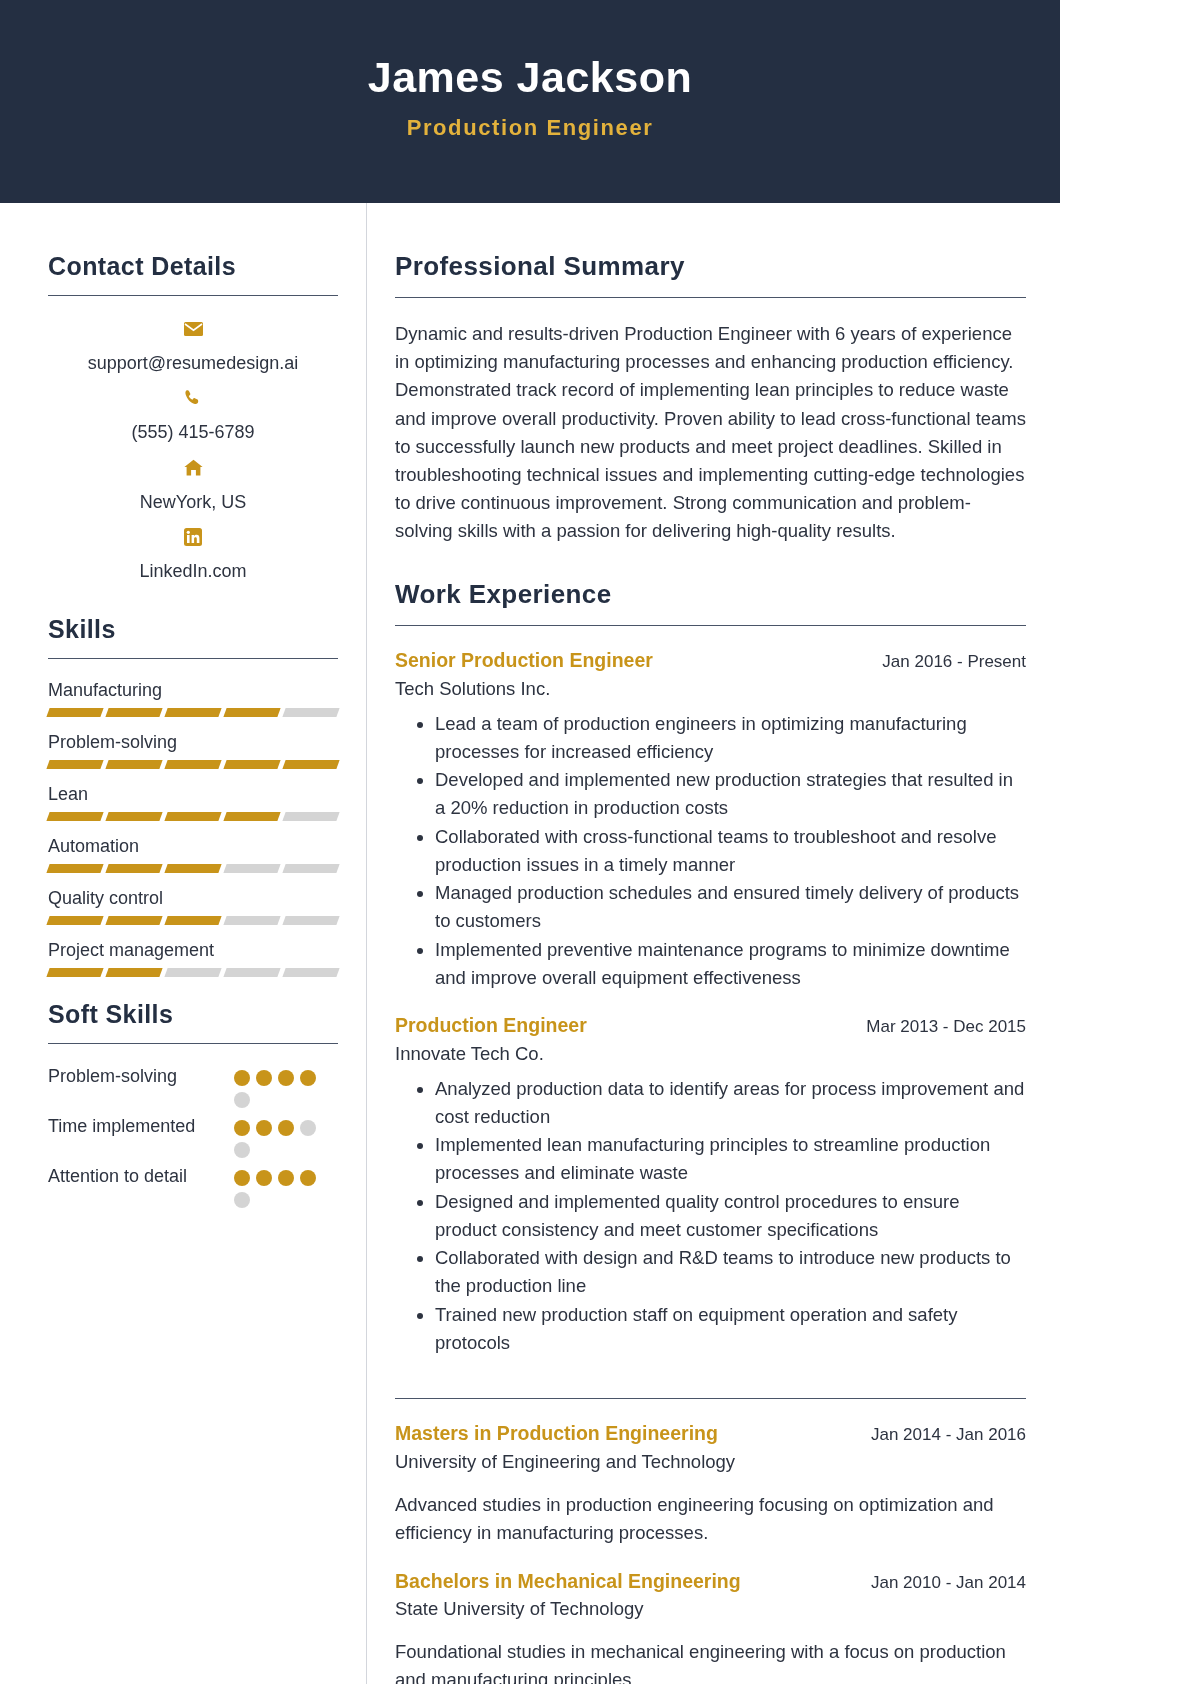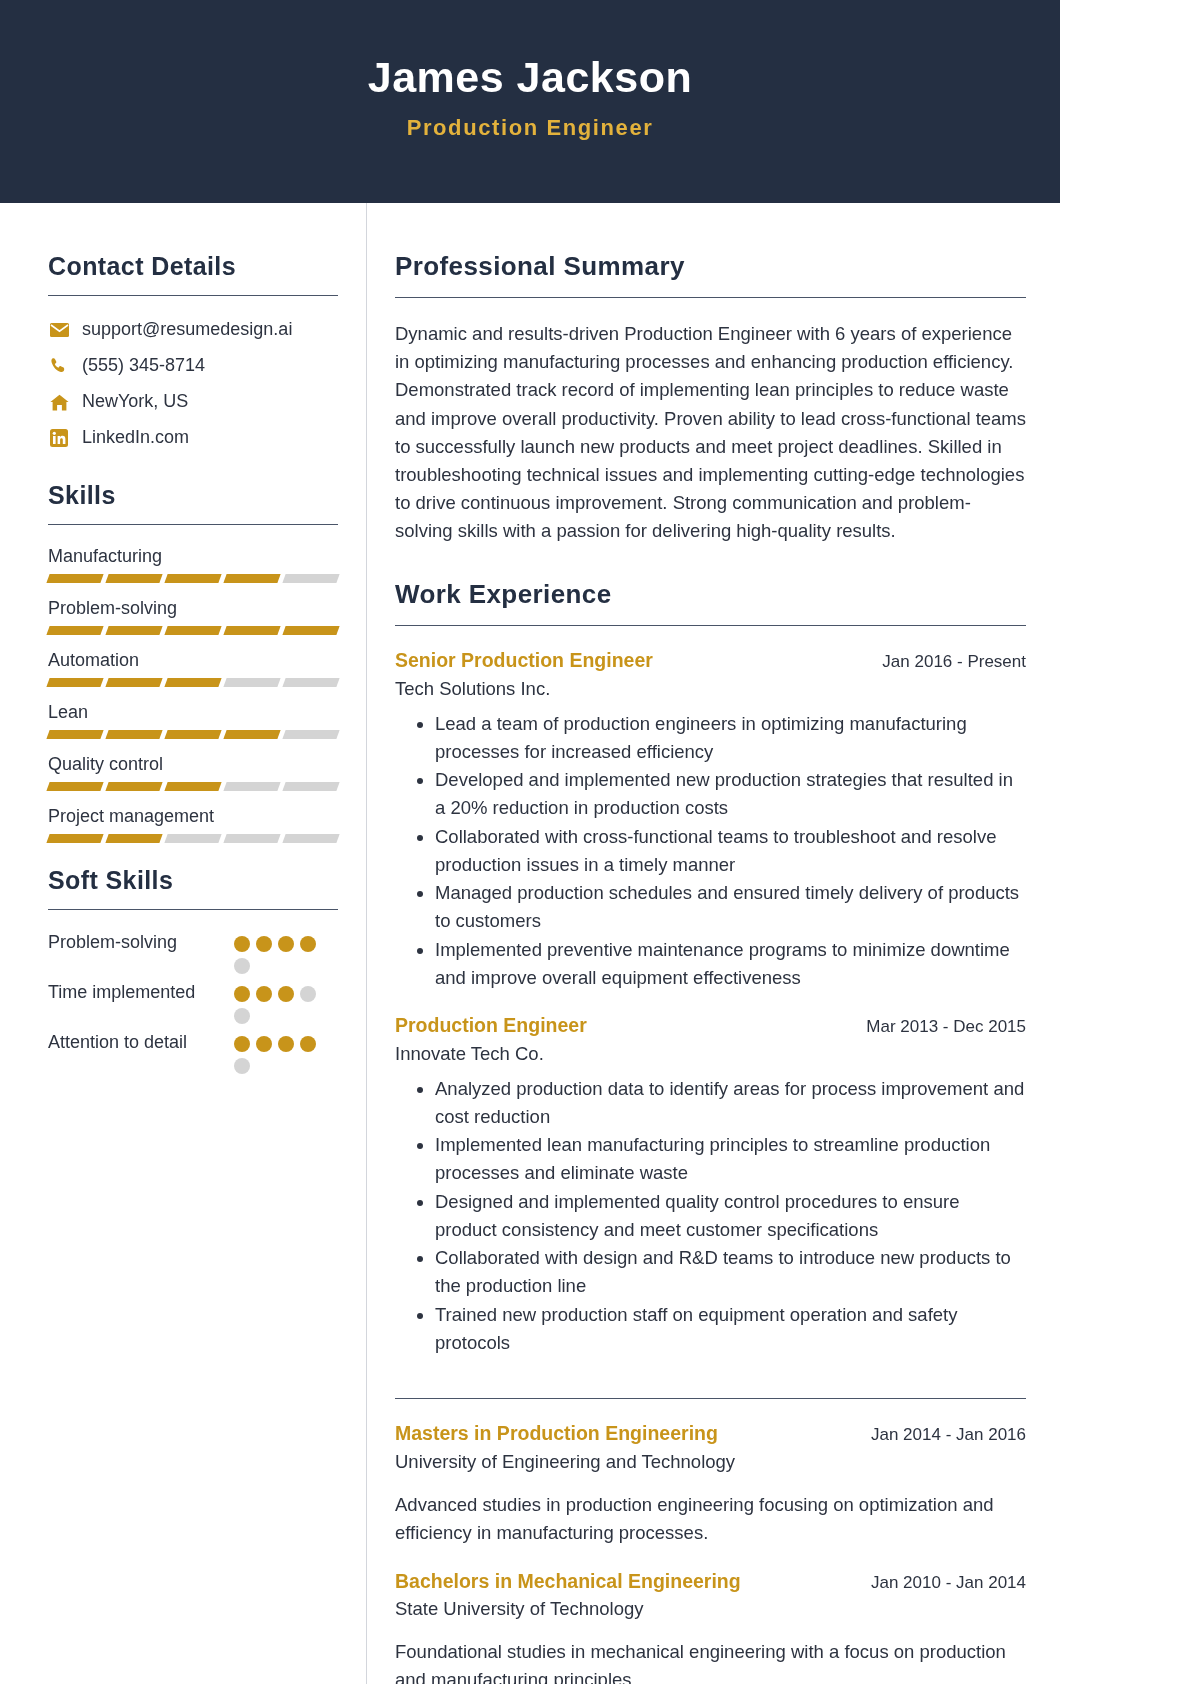--- a/index.html
+++ b/index.html
@@ -83,20 +83,21 @@
   .main .sec-rule { background: #4a5568; margin-top: 15px; }
 
   
   .contact-list { margin-top: 22px; }
   .contact-row {
     display: flex;
     align-items: center;
     gap: 12px;
     margin-bottom: 12px;
     min-height: 24px;
+    flex-direction: column;
   }
   .c-icon {
     width: 22px;
     flex: 0 0 22px;
     display: flex;
     align-items: center;
     justify-content: center;
     color: #c8941a;
   }
   .c-icon svg { display: block; }
@@ -258,21 +259,21 @@
             </span>
             <span class="c-text">support@resumedesign.ai</span>
           </div>
 
           <div class="contact-row">
             <span class="c-icon">
               <svg width="18" height="18" viewBox="0 0 18 18">
                   <path d="M3.2 1.2c1 0 1.6.3 2 1.2l1 2.2c.3.7.1 1.2-.5 1.7l-.9.7c.6 1.6 2 3 3.6 3.7l.7-1c.5-.6 1-.8 1.7-.5l2.2 1c.9.4 1.2 1 1.2 2 0 1.9-1.5 3.1-3.3 2.7C6.6 14 3.2 10.5 1.6 5.3 1 3.2 1.8 1.2 3.2 1.2z" fill="#c8941a"></path>
                 </svg>
             </span>
-            <span class="c-text">(555) 345-8714</span>
+            <span class="c-text">(555) 415-6789</span>
           </div>
 
           <div class="contact-row">
             <span class="c-icon">
               <svg width="19" height="17" viewBox="0 0 19 17">
                   <path d="M9.5 0.8 L18.6 8 L16.4 8 L16.4 16.4 L11.9 16.4 L11.9 11 L7.1 11 L7.1 16.4 L2.6 16.4 L2.6 8 L0.4 8 Z" fill="#c8941a"></path>
                 </svg>
             </span>
             <span class="c-text">NewYork, US</span>
           </div>
@@ -310,36 +311,36 @@
               <div class="skill-name">Problem-solving</div>
               <div class="bar">
                 <div class="seg on"></div>
                 <div class="seg on"></div>
                 <div class="seg on"></div>
                 <div class="seg on"></div>
                 <div class="seg on"></div>
               </div>
             </div>
             <div class="skill-item">
+              <div class="skill-name">Lean</div>
+              <div class="bar">
+                <div class="seg on"></div>
+                <div class="seg on"></div>
+                <div class="seg on"></div>
+                <div class="seg on"></div>
+                <div class="seg"></div>
+              </div>
+            </div>
+            <div class="skill-item">
               <div class="skill-name">Automation</div>
               <div class="bar">
                 <div class="seg on"></div>
                 <div class="seg on"></div>
                 <div class="seg on"></div>
                 <div class="seg"></div>
-                <div class="seg"></div>
-              </div>
-            </div>
-            <div class="skill-item">
-              <div class="skill-name">Lean</div>
-              <div class="bar">
-                <div class="seg on"></div>
-                <div class="seg on"></div>
-                <div class="seg on"></div>
-                <div class="seg on"></div>
                 <div class="seg"></div>
               </div>
             </div>
             <div class="skill-item">
               <div class="skill-name">Quality control</div>
               <div class="bar">
                 <div class="seg on"></div>
                 <div class="seg on"></div>
                 <div class="seg on"></div>
                 <div class="seg"></div>

